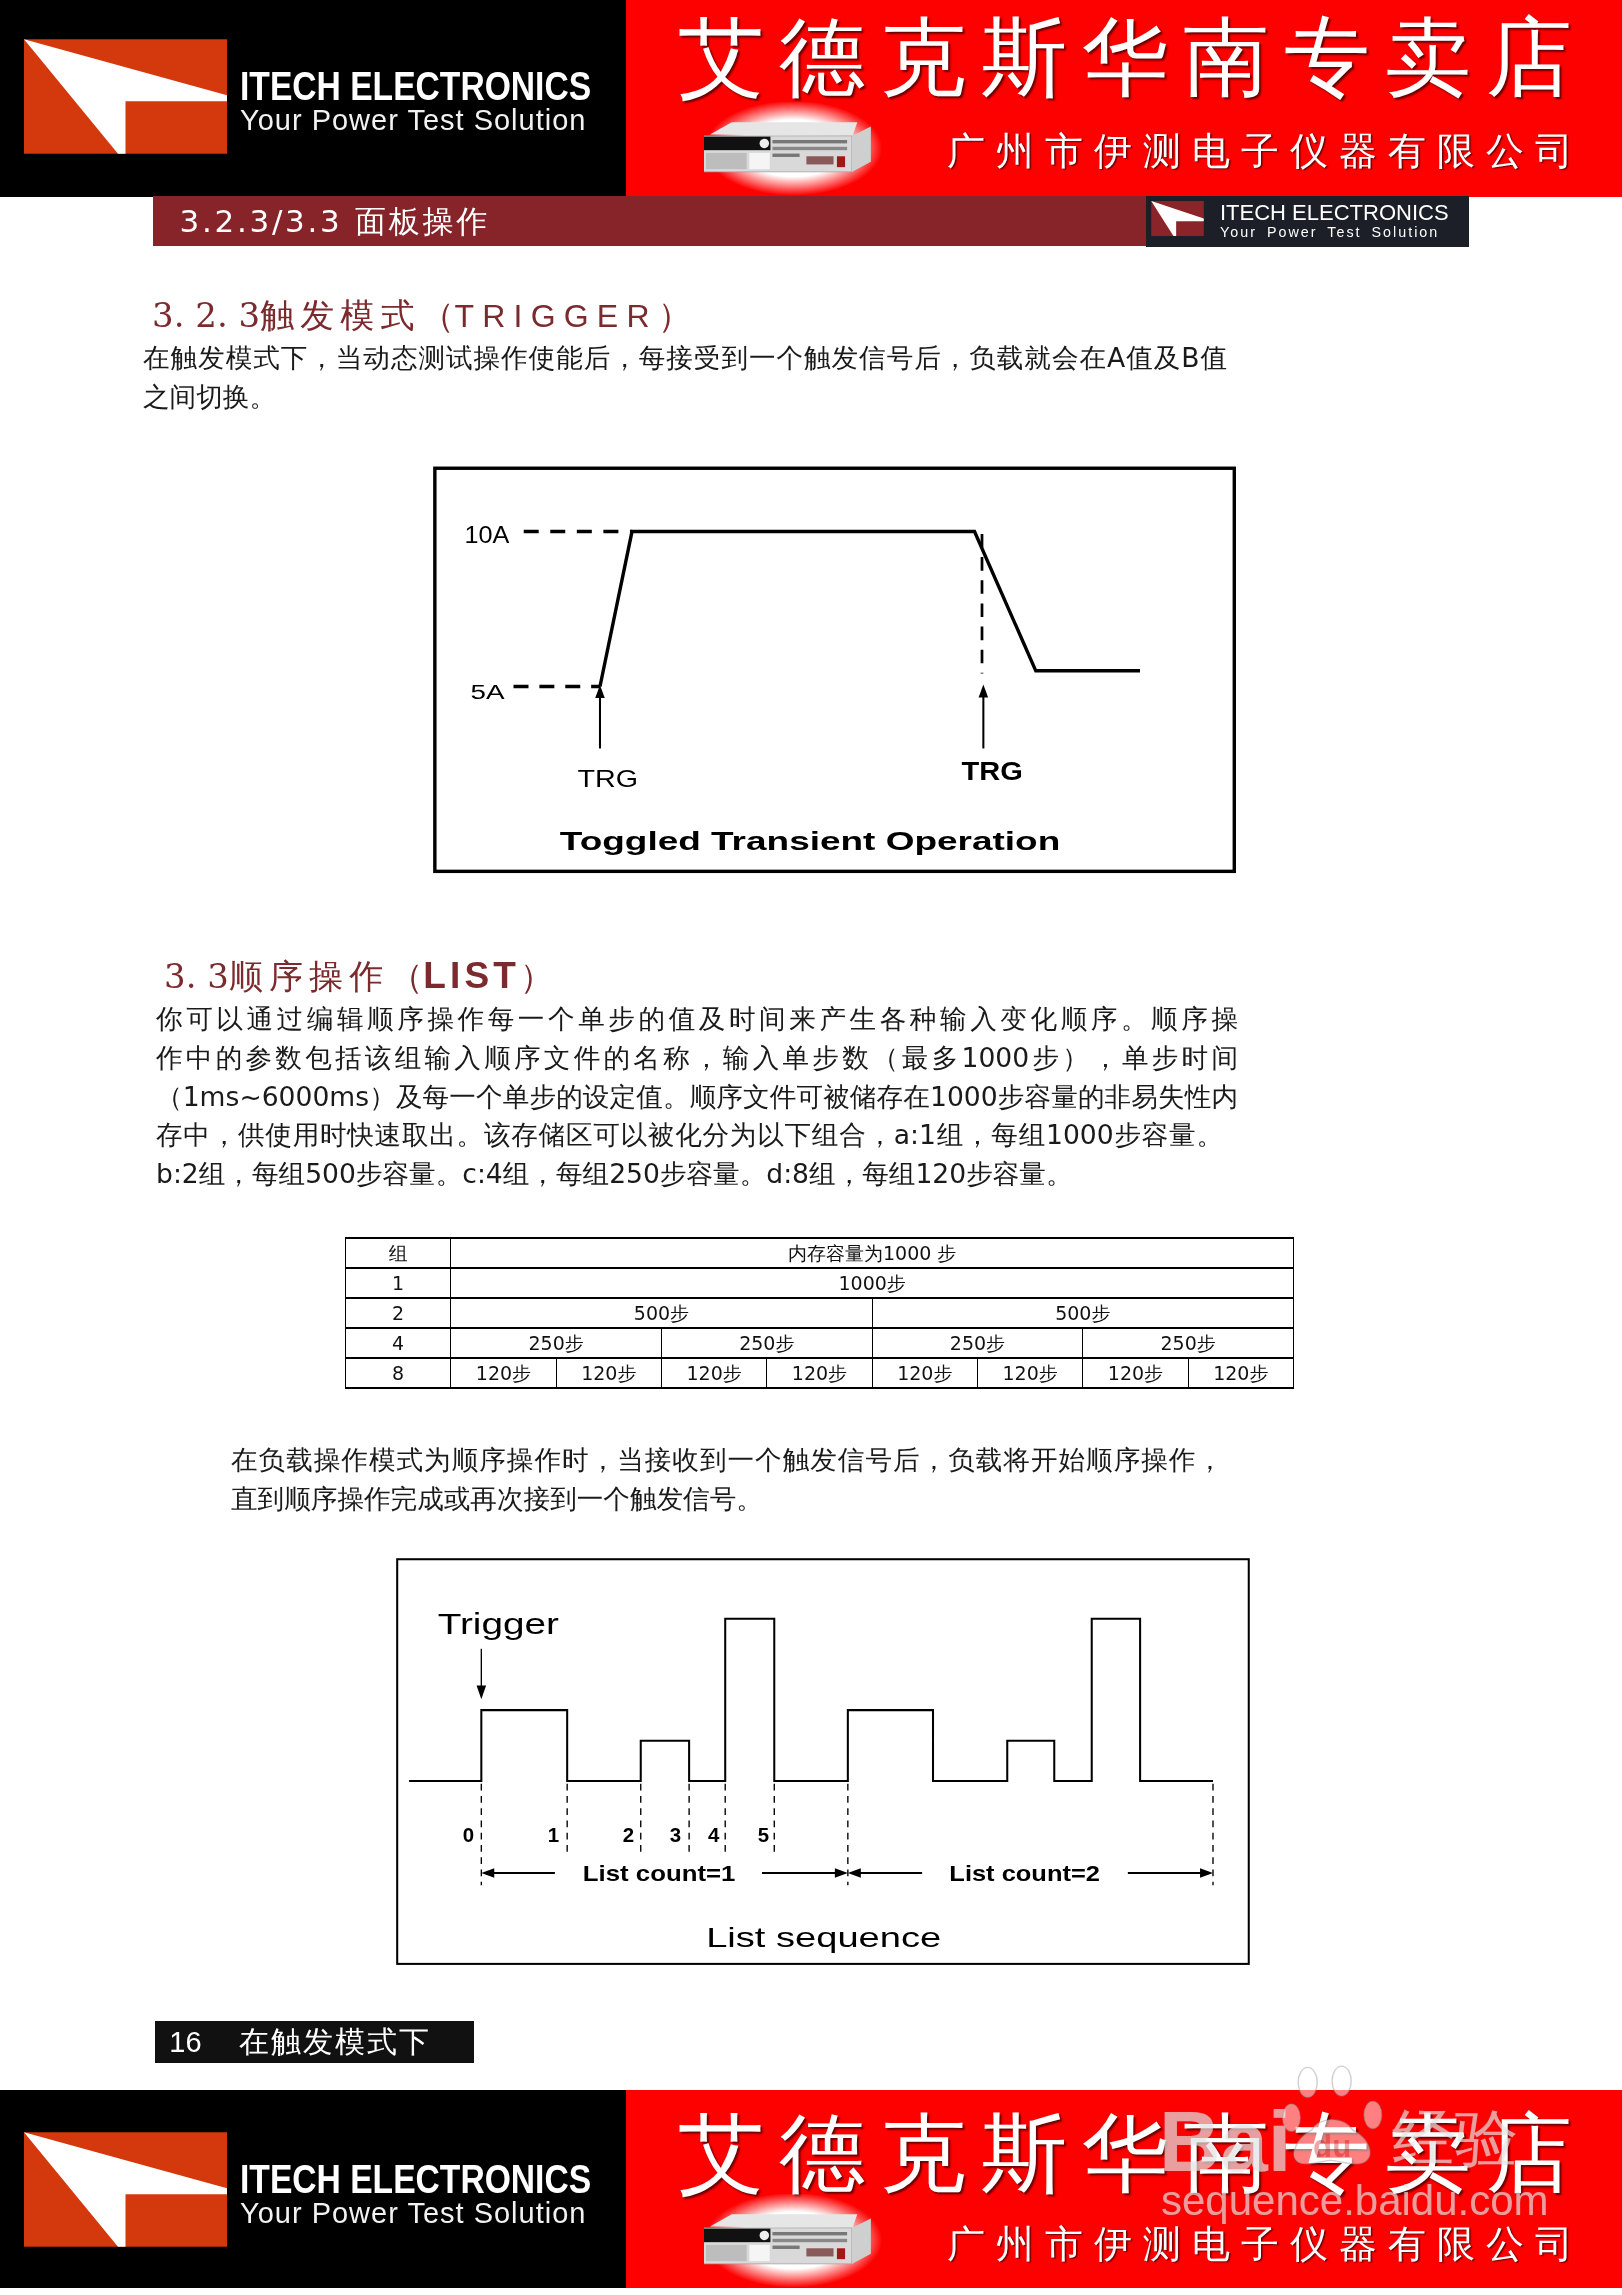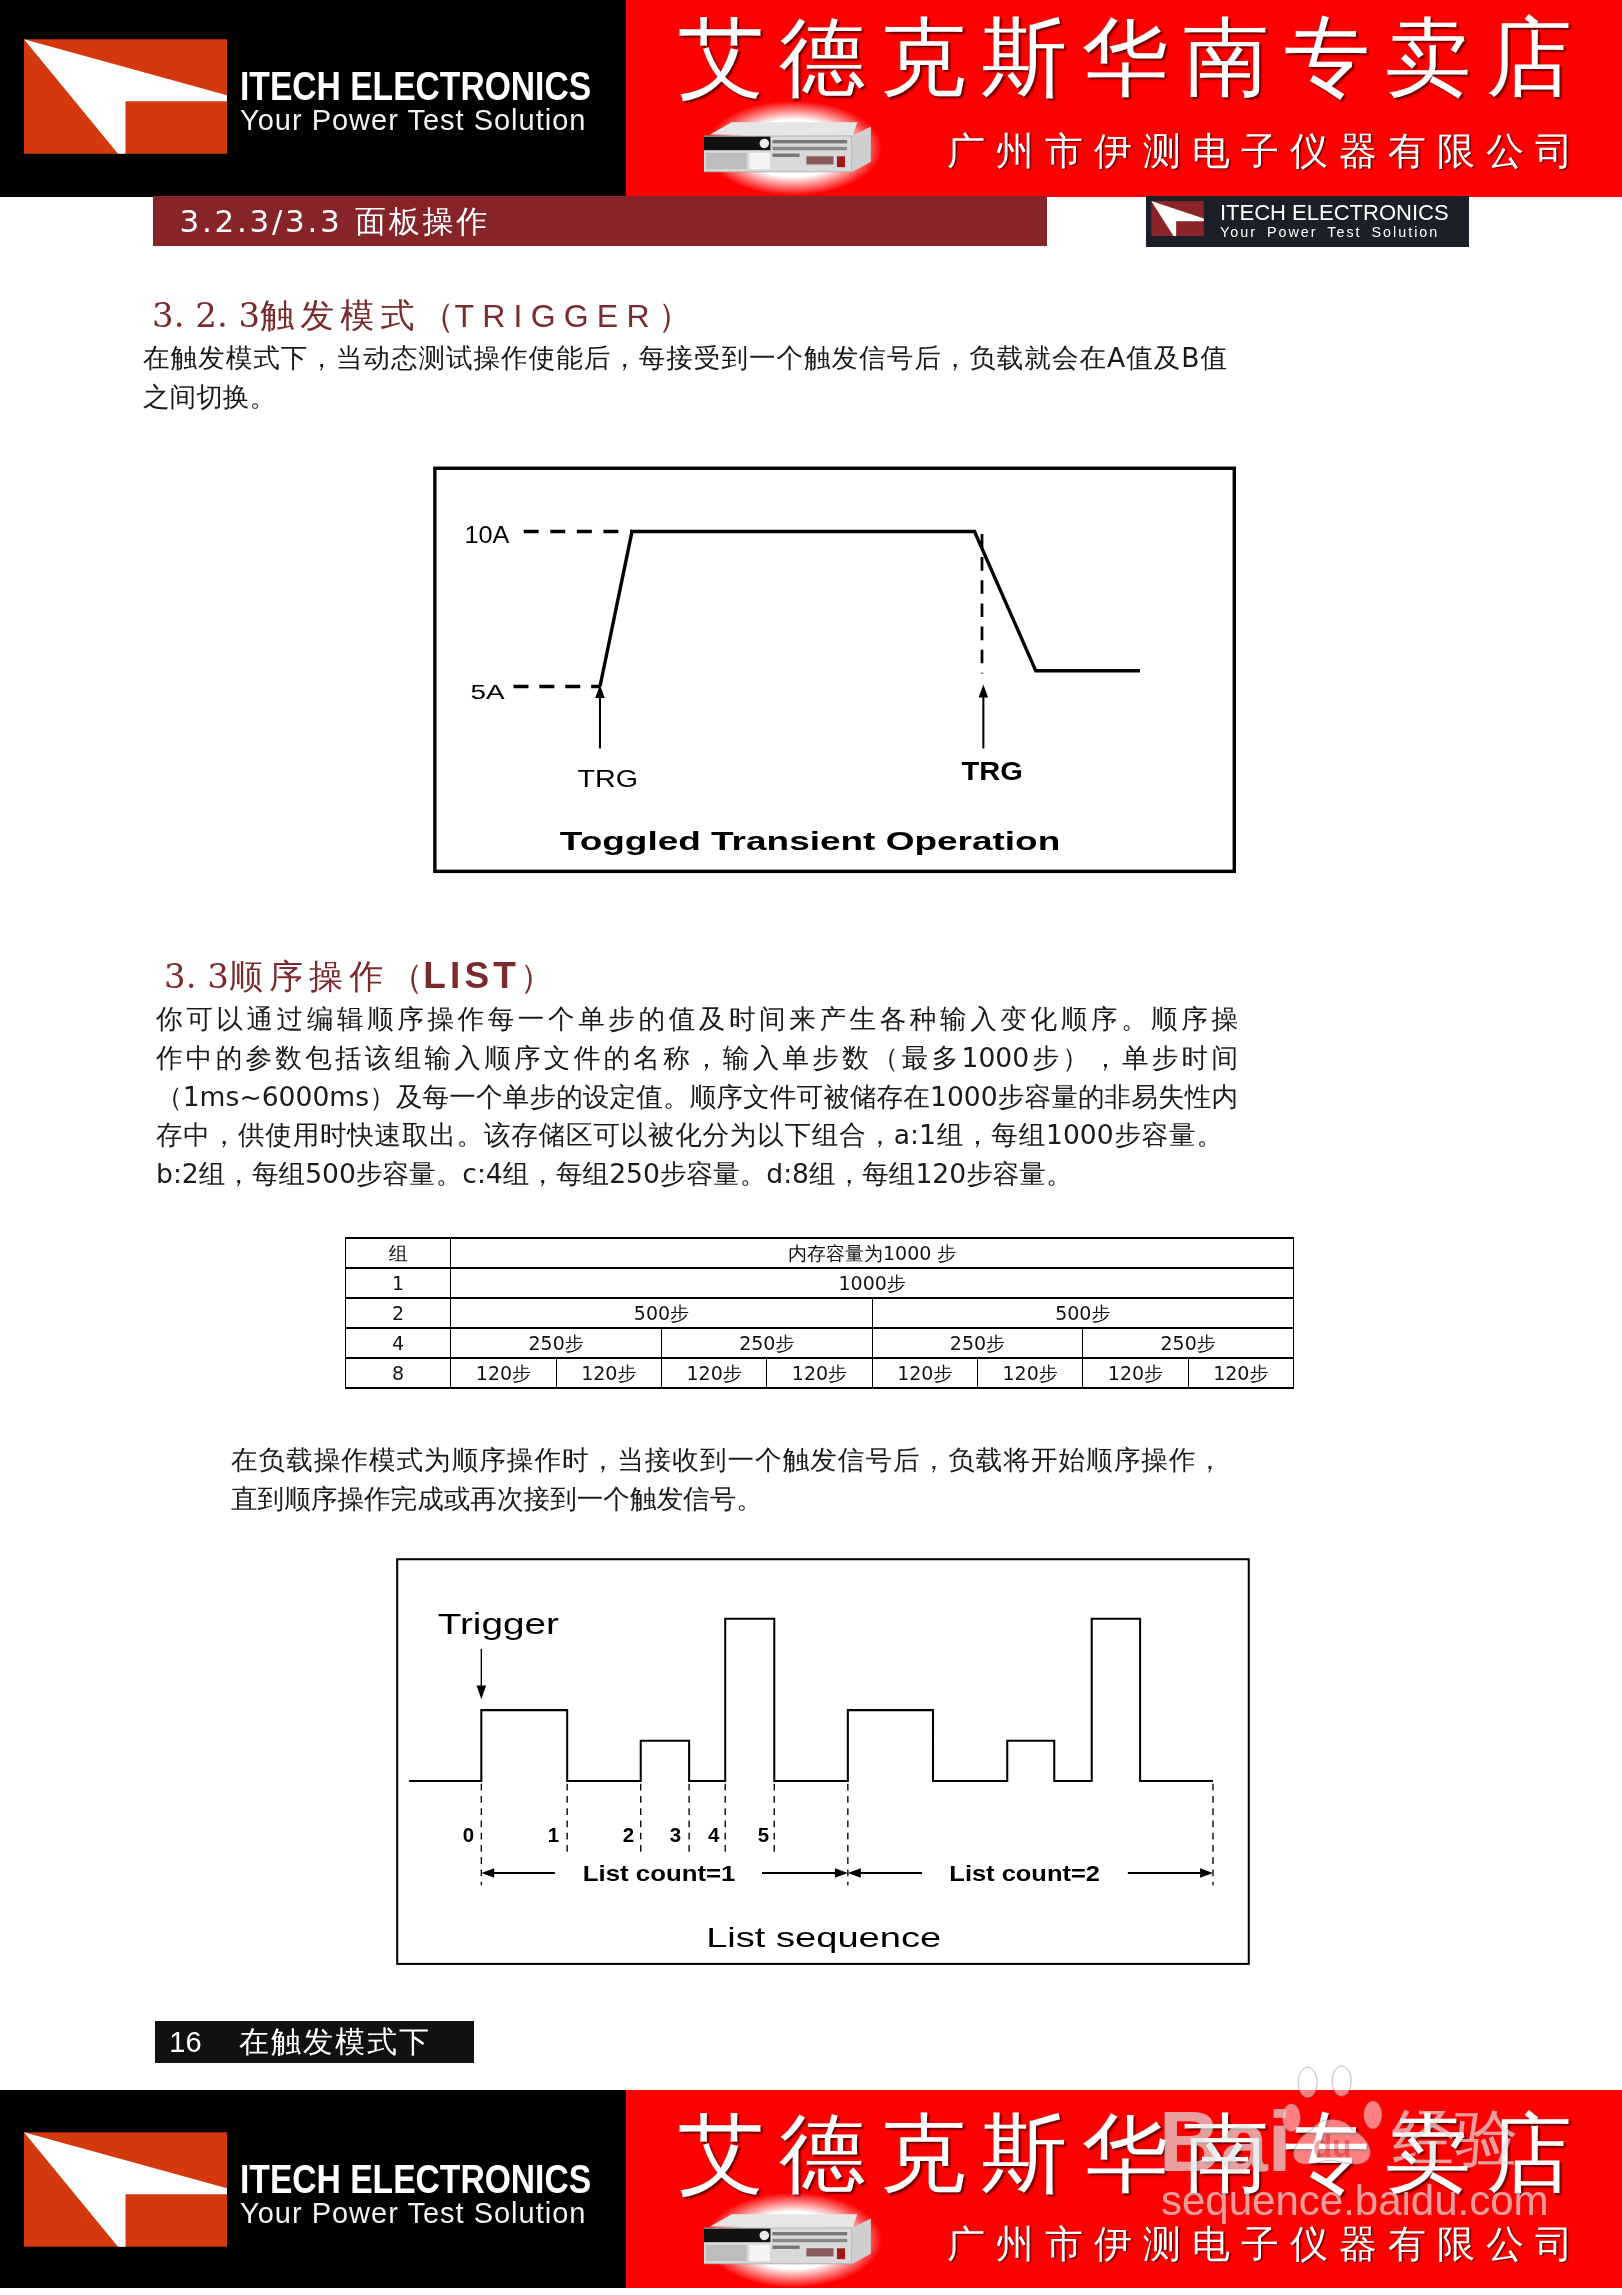--- a/index.html
+++ b/index.html
@@ -19,21 +19,21 @@
                 font-size:29px; line-height:29px; color:#f2f2f2; letter-spacing:1px; white-space:nowrap; }
   .bn-store { position:absolute; left:678px; top:12.3px; font-family:"DejaVu Sans", sans-serif;
               font-size:86px; line-height:90px; color:#fff; letter-spacing:15px; white-space:nowrap;
               text-shadow:2px 2px 2px #6a0000; }
   .bn-product { position:absolute; left:704px; top:102px; }
   .bn-company { position:absolute; left:947px; top:131px; font-family:"DejaVu Sans", sans-serif;
                 font-size:38px; line-height:41px; color:#fff; letter-spacing:11px; white-space:nowrap;
                 text-shadow:1.4px 1.4px 1.4px #6a0000; }
 
   
-  .sec-bar { position:absolute; left:153px; top:196px; width:894px; height:50px; background:#86242a; }
+  .sec-bar { position:absolute; left:153px; top:196px; width:993px; height:50px; background:#86242a; }
   .sec-bar-title { position:absolute; left:26.6px; top:0; height:50px; line-height:50px; font-size:31px;
                    color:#fff; letter-spacing:2.7px; white-space:nowrap; font-family:"DejaVu Sans", sans-serif; }
   .sec-logo-box { position:absolute; left:1146px; top:196px; width:323px; height:51px; background:#1c1f27; }
   .sec-logo-mark { position:absolute; left:4.8px; top:4.8px; }
   .sec-logo-brand { position:absolute; left:74px; top:4.8px; font-family:"Liberation Sans", sans-serif;
                     font-size:22px; line-height:23px; color:#fff; white-space:nowrap; }
   .sec-logo-tag { position:absolute; left:74px; top:28px; font-family:"Liberation Sans", sans-serif;
                   font-size:14.3px; line-height:16.4px; color:#fff; letter-spacing:2px; word-spacing:4.1px; white-space:nowrap; }
 
   

